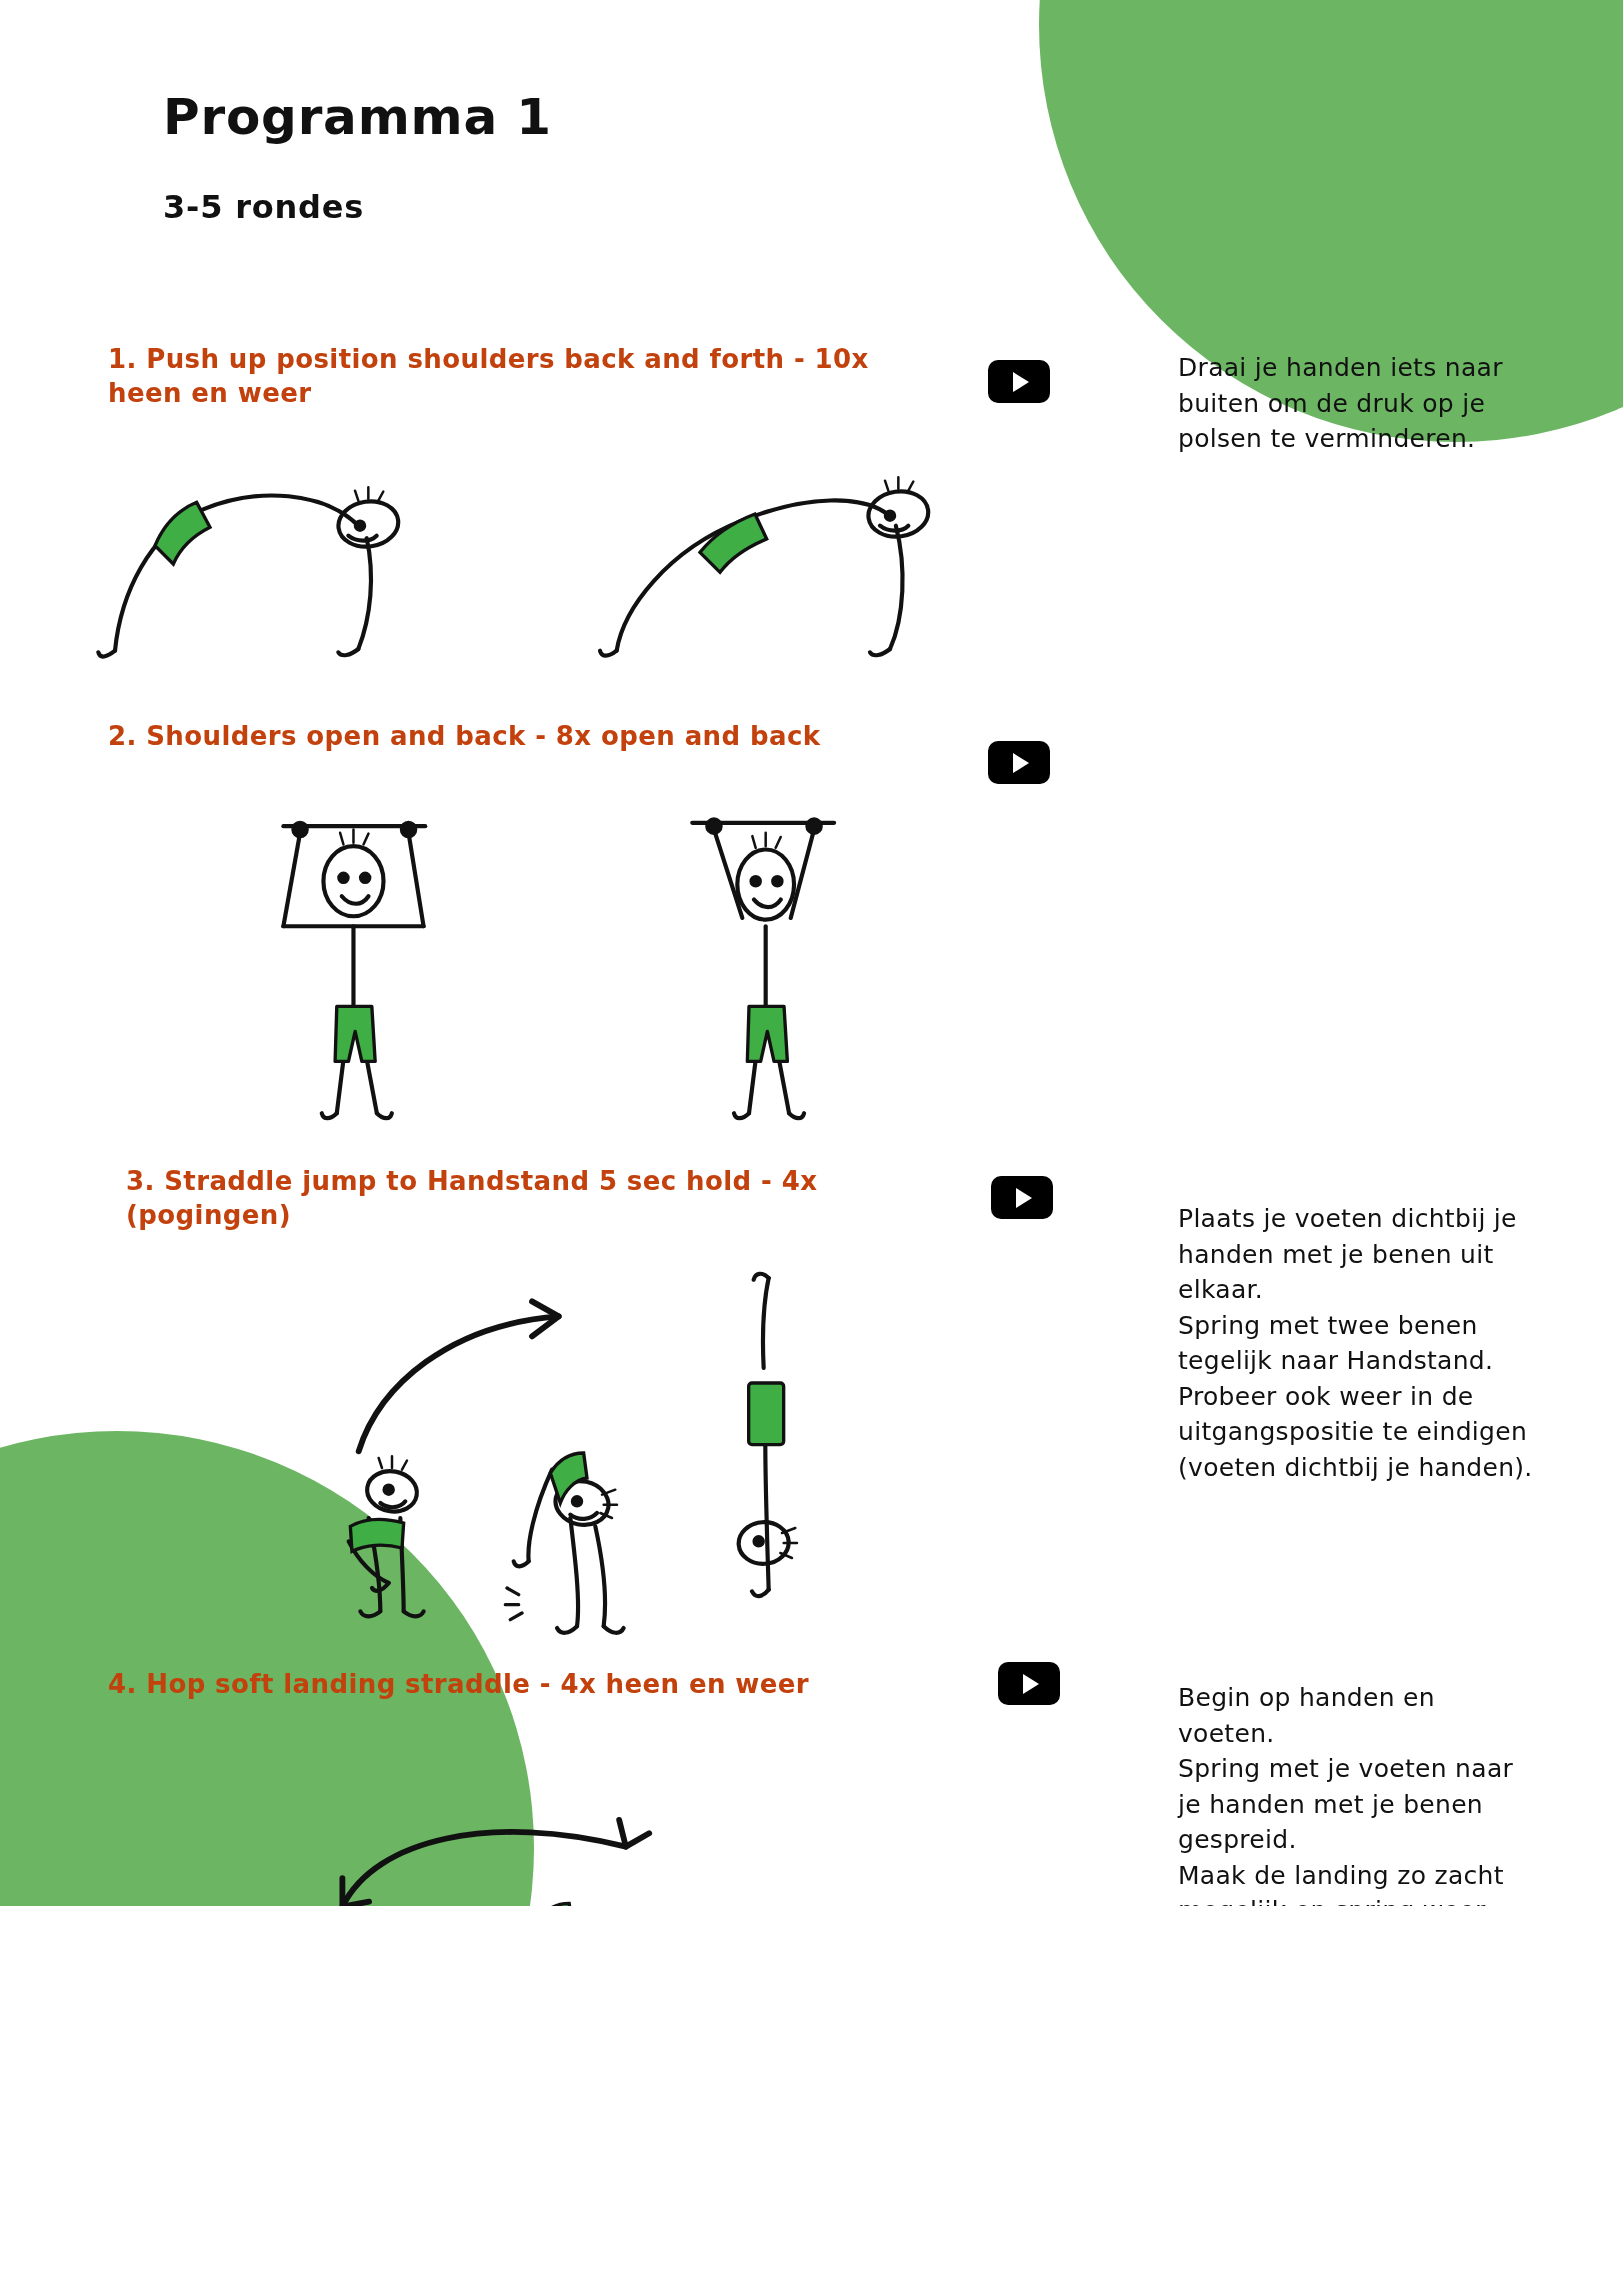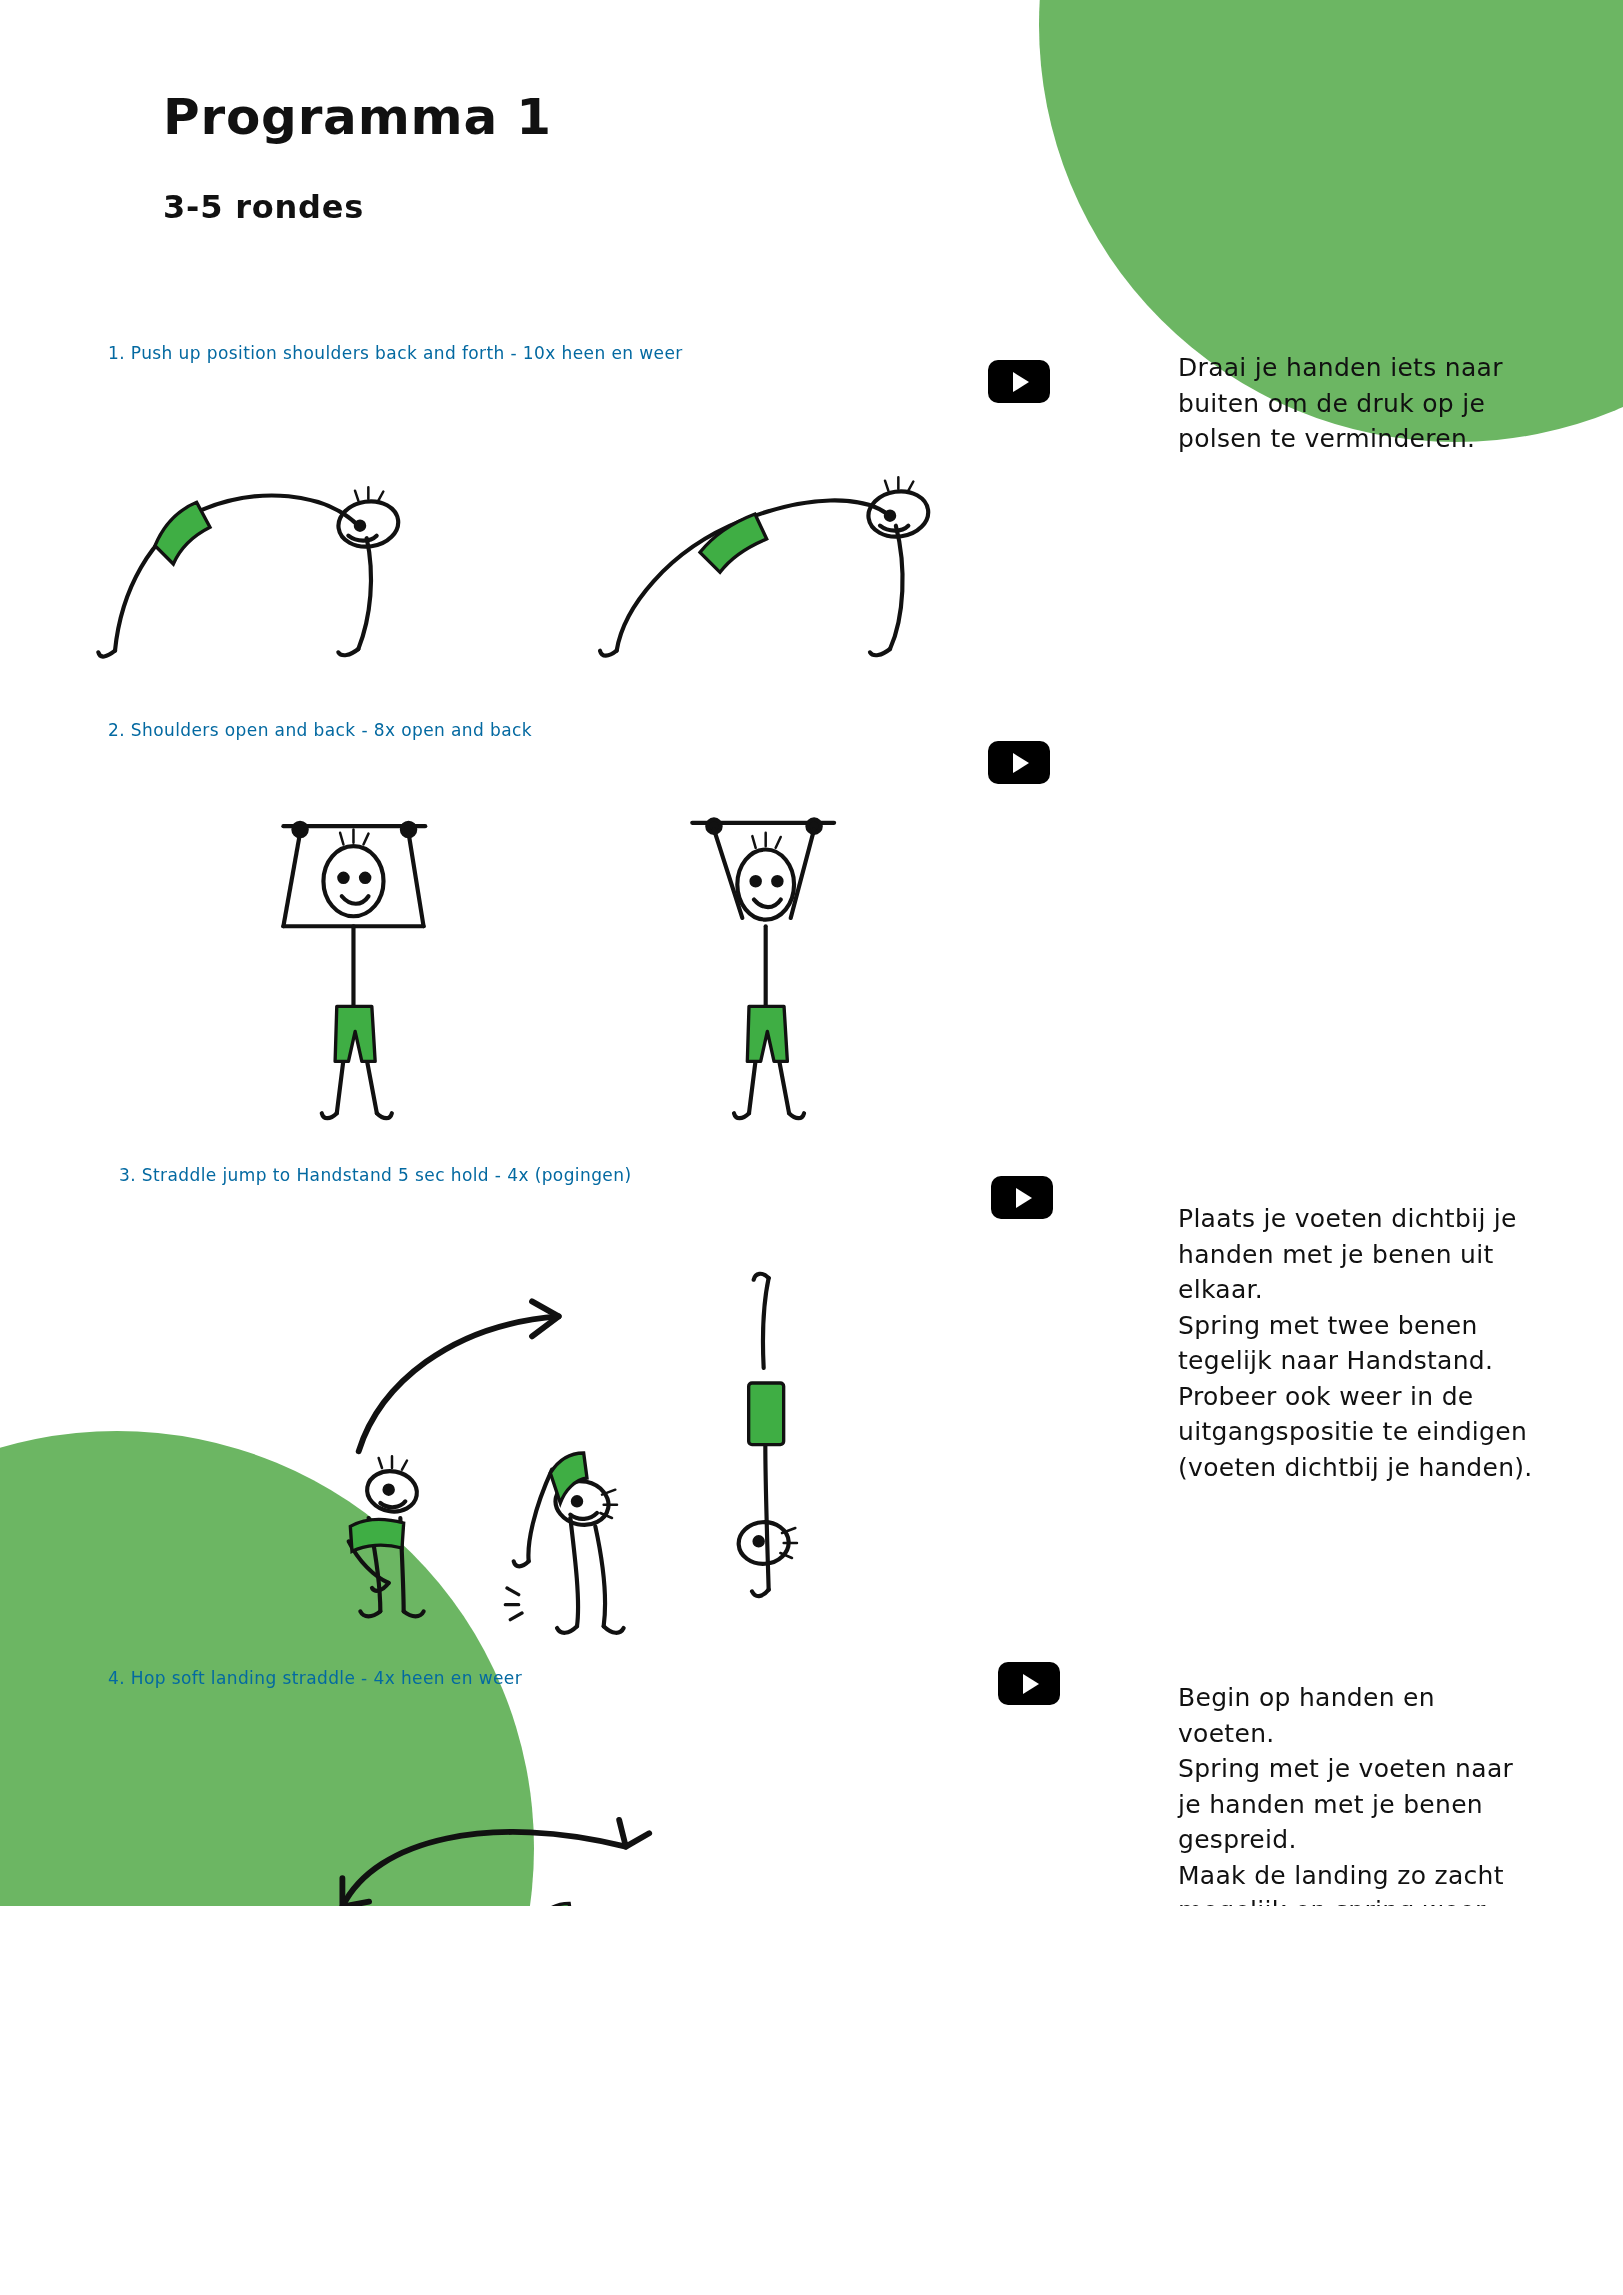--- a/index.html
+++ b/index.html
@@ -57,23 +57,23 @@
     position: absolute;
     left: 163px;
     top: 188px;
     font-size: 32px;
     font-weight: bold;
     color: #111111;
     letter-spacing: 0.8px;
   }
   .ex-heading {
     position: absolute;
-    font-size: 17px;
-    font-weight: normal;
-    color: #0369a1;
+    font-size: 26px;
+    font-weight: bold;
+    color: #c2410c;
     letter-spacing: 0.4px;
     line-height: 1.32;
     width: 884px;
   }
   .yt {
     position: absolute;
     width: 62px;
     height: 43px;
     border-radius: 10px;
     background: #000000;
@@ -221,21 +221,21 @@
           <path d="M618 150 L 618 250"></path>
           <path d="M606 310 L 598 374"></path>
           <path d="M634 310 L 646 374"></path>
           <path d="M598 374 C 590 382, 582 382, 580 374"></path>
           <path d="M646 374 C 654 382, 662 382, 664 374"></path>
         </g>
         <path d="M598 246 L 640 246 L 644 312 L 628 312 L 620 276 L 612 312 L 596 312 Z" fill="#3fae44" stroke="#111" stroke-width="4" stroke-linejoin="round"></path>
       </svg>
     </div>
 
-    <div class="ex-heading" style="left:119px; top:1164px; width:851px;">3. Straddle jump to Handstand 5 sec hold - 4x (pogingen)</div>
+    <div class="ex-heading" style="left:126px; top:1164px; width:851px;">3. Straddle jump to Handstand 5 sec hold - 4x (pogingen)</div>
 
     <div class="yt" style="left:991px; top:1176px;">
       <div class="tri"></div>
     </div>
 
     <div class="note" style="top:1201px;">Plaats je voeten dichtbij je handen met je benen uit elkaar.
 Spring met twee benen tegelijk naar Handstand. Probeer ook weer in de uitgangspositie te eindigen (voeten dichtbij je handen).</div>
 
     <div class="figs" style="left:225px; top:1268px;">
       <svg width="734" height="400" viewBox="0 0 880 480">

